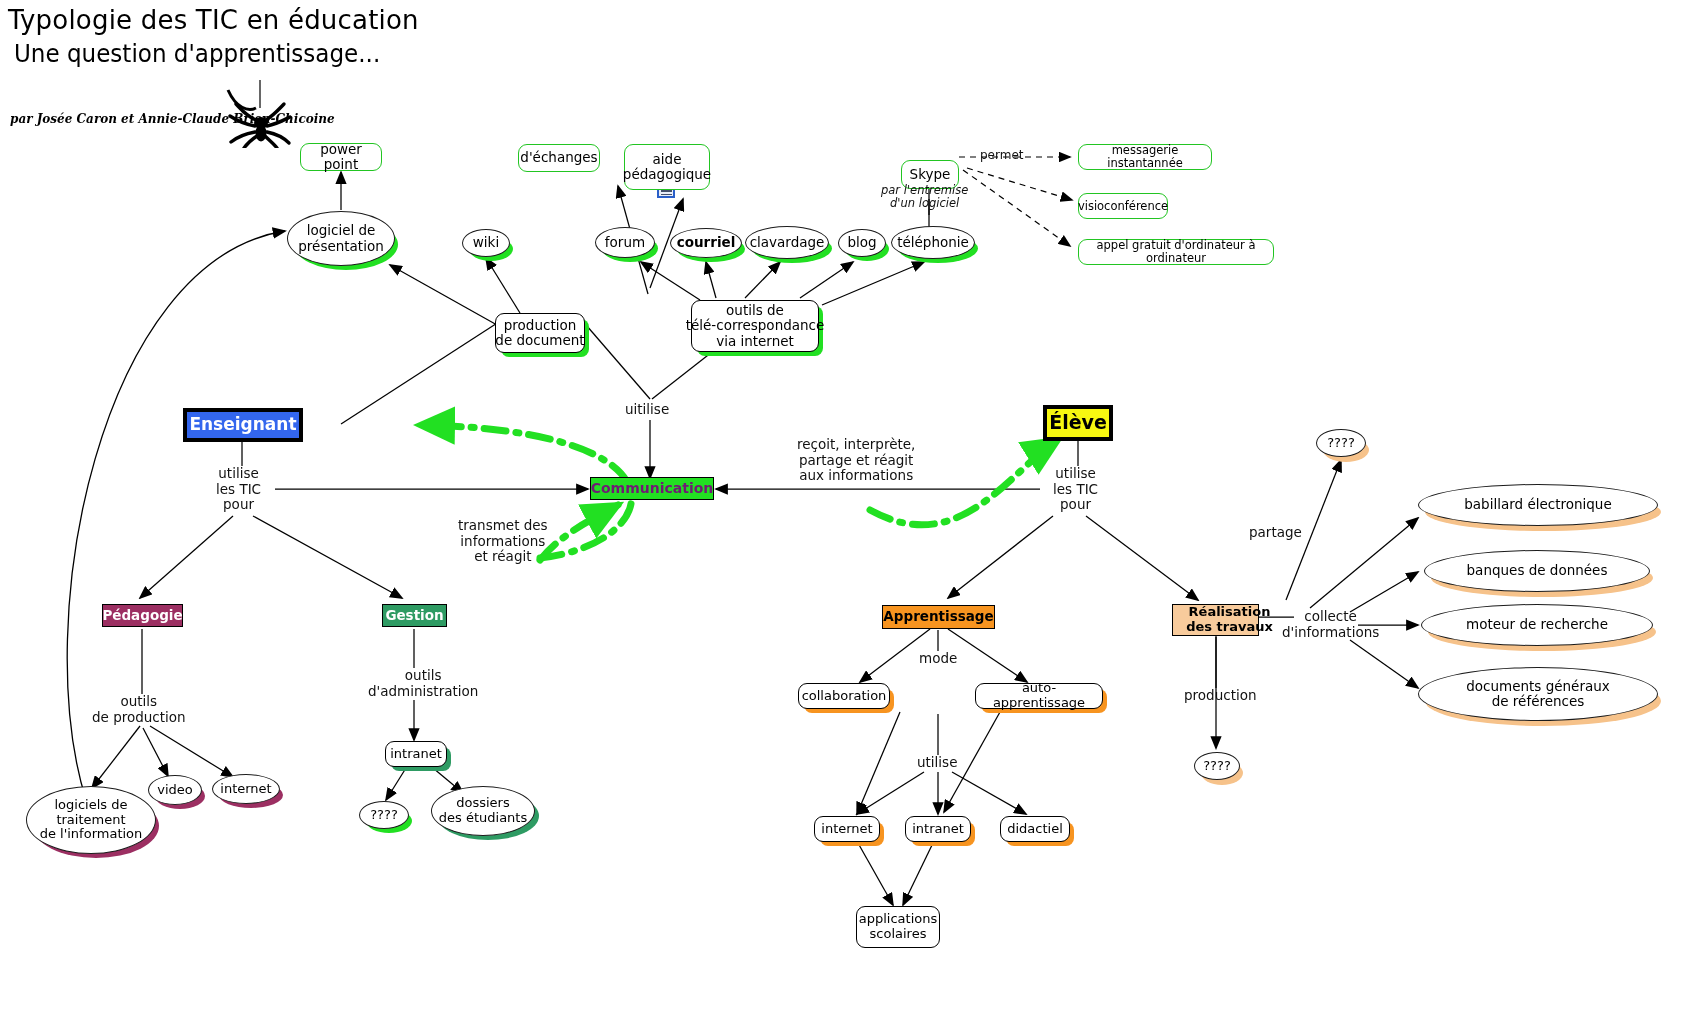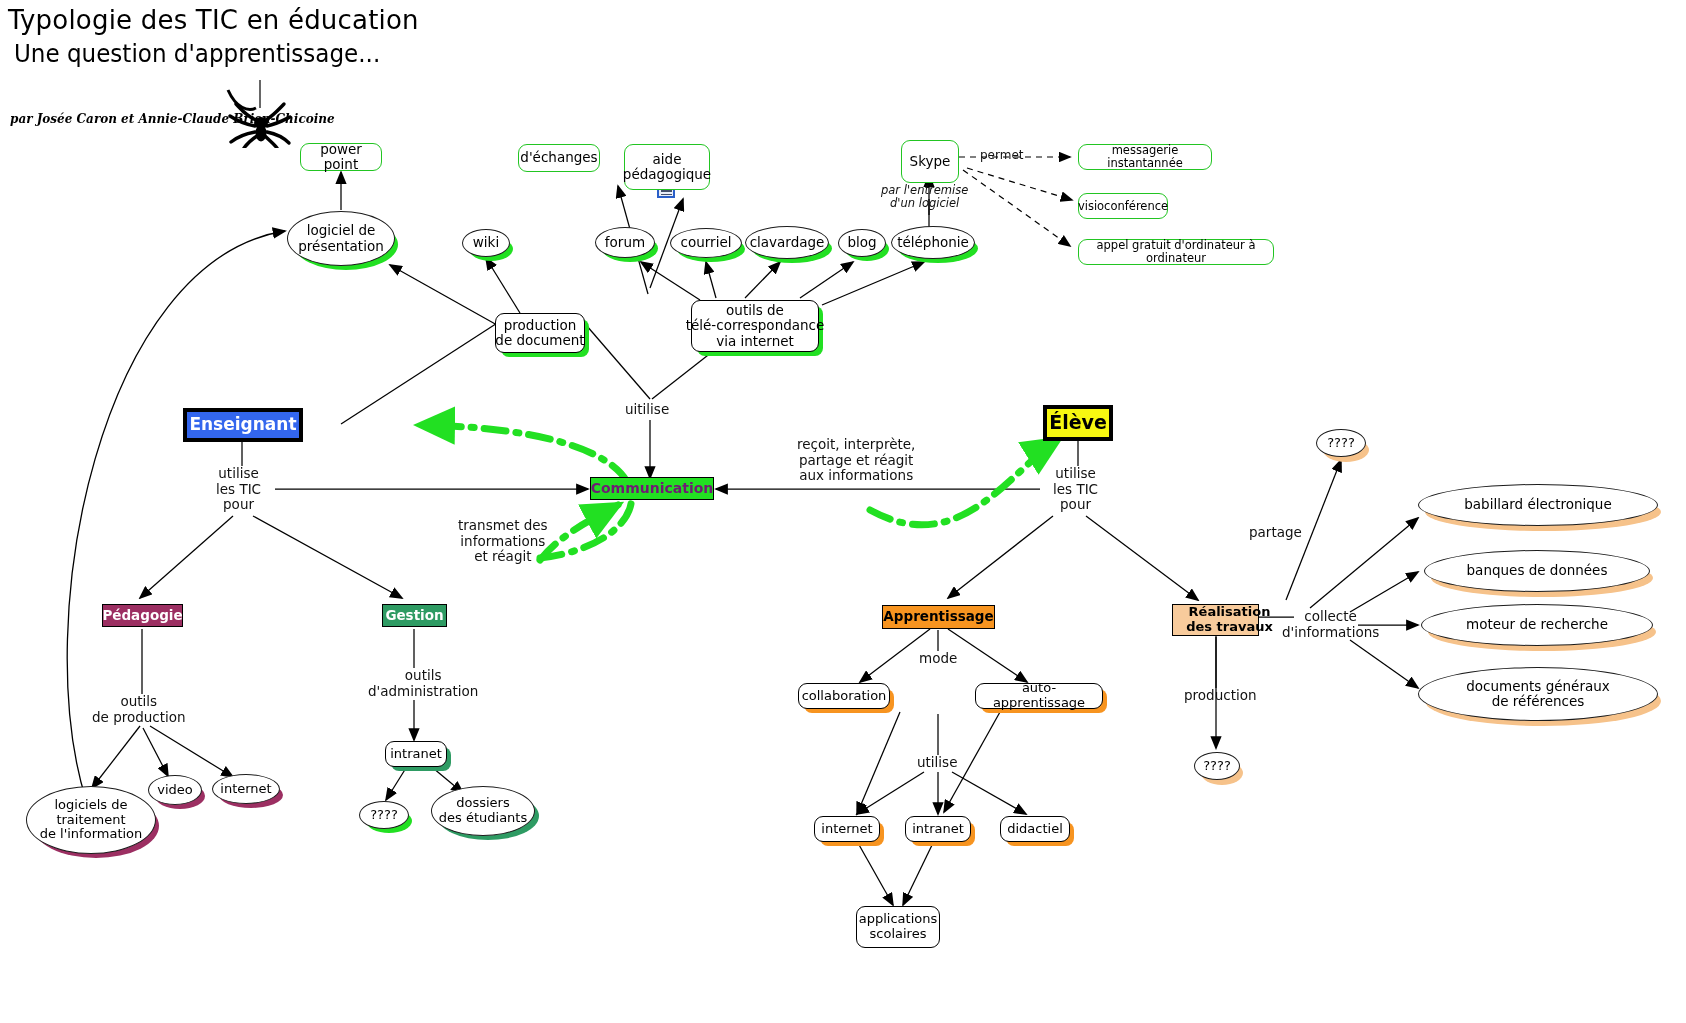--- a/index.html
+++ b/index.html
@@ -170,31 +170,31 @@
 
   <div class="node rrect green" style="left:624px;top:144px;width:86px;height:46px;font-size:13.5px;white-space:pre;">aide
 pédagogique</div>
   <div id="docicon">
       <i></i>
       <i></i>
       <i></i>
       <i></i>
     </div>
 
-  <div class="node rrect green" style="left:901px;top:140px;width:58px;height:43px;font-size:13.5px;">Skype</div>
+  <div class="node rrect green" style="left:901px;top:160px;width:58px;height:29px;font-size:13.5px;">Skype</div>
 
   <div class="node rrect green" style="left:1078px;top:144px;width:134px;height:26px;font-size:11.5px;">messagerie instantannée</div>
   <div class="node rrect green" style="left:1078px;top:193px;width:90px;height:26px;font-size:11.5px;">visioconférence</div>
   <div class="node rrect green" style="left:1078px;top:239px;width:196px;height:26px;font-size:11.5px;">appel gratuit d'ordinateur à ordinateur</div>
 
   <div class="node ell sh-green" style="left:287px;top:211px;width:108px;height:55px;font-size:13.5px;white-space:pre;">logiciel de
 présentation</div>
   <div class="node ell sh-green" style="left:462px;top:229px;width:48px;height:28px;font-size:13.5px;">wiki</div>
   <div class="node ell sh-green" style="left:595px;top:227px;width:60px;height:31px;font-size:13.5px;">forum</div>
-  <div class="node ell sh-green" style="left:670px;top:228px;width:72px;height:30px;font-size:13.5px;">courriel</div>
+  <div class="node ell sh-green" style="left:670px;top:228px;width:72px;height:30px;font-size:13.5px;font-weight:bold;">courriel</div>
   <div class="node ell sh-green" style="left:745px;top:226px;width:84px;height:33px;font-size:13.5px;">clavardage</div>
   <div class="node ell sh-green" style="left:838px;top:229px;width:48px;height:28px;font-size:13.5px;">blog</div>
   <div class="node ell sh-green" style="left:891px;top:226px;width:84px;height:33px;font-size:13.5px;">téléphonie</div>
 
   <div class="node rrect sh-green" style="left:495px;top:313px;width:90px;height:40px;font-size:13.5px;white-space:pre;">production
 de document</div>
   <div class="node rrect sh-green" style="left:691px;top:300px;width:128px;height:52px;font-size:13.5px;white-space:pre;">outils de
 télé-correspondance
 via internet</div>
 

